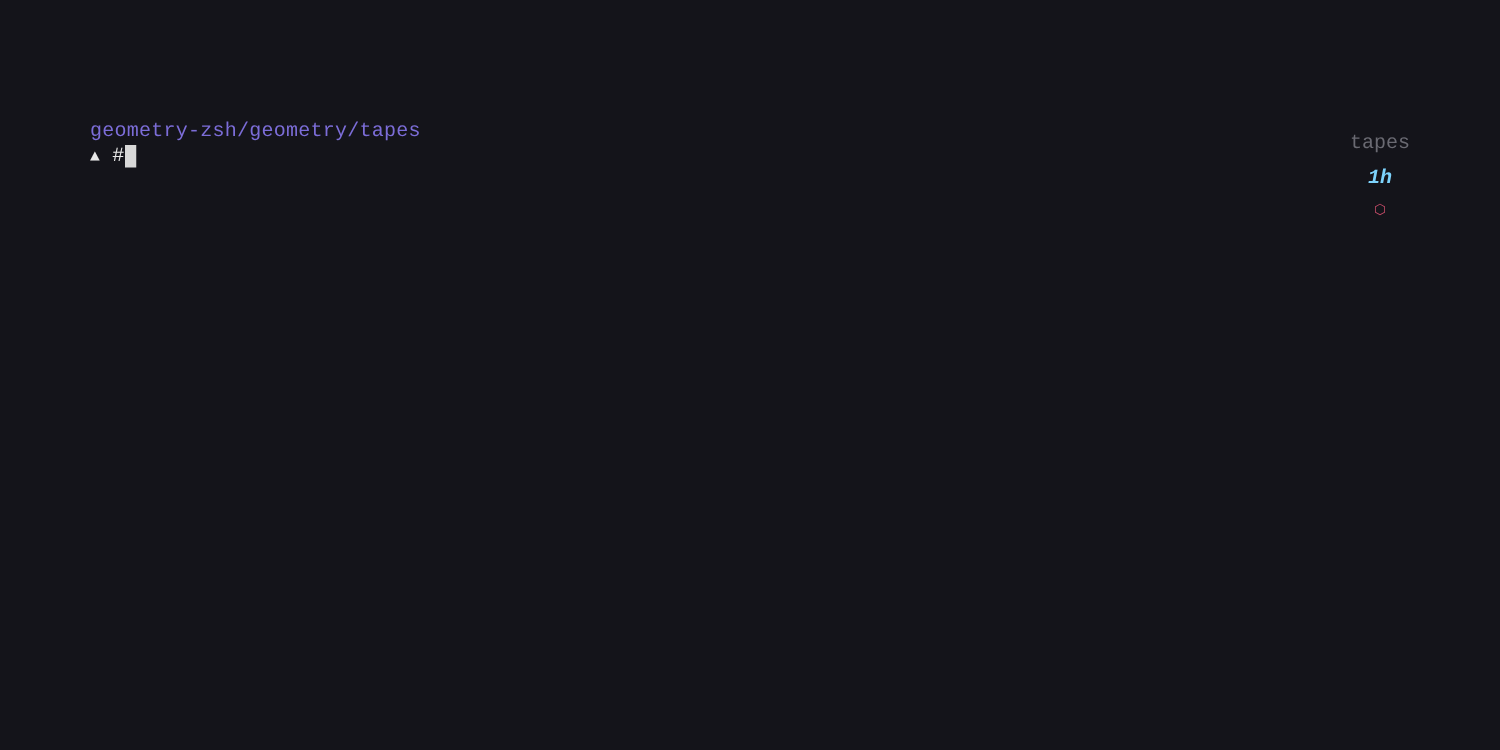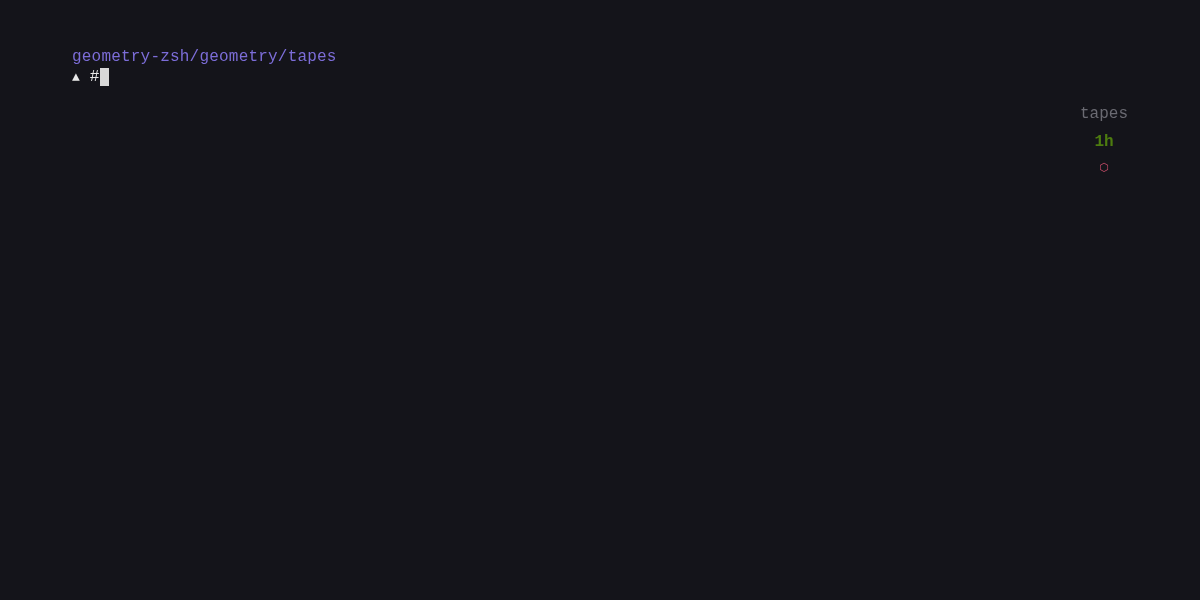--- a/index.html
+++ b/index.html
@@ -10,21 +10,21 @@
     body {
       width: 1200px;
       height: 600px;
       background-color: #14141a;
       font-family: 'Menlo', 'Monaco', 'Consolas', 'Courier New', monospace;
       font-size: 16px;
       overflow: hidden;
       position: relative;
     }
     .terminal {
-      padding: 48px 72px 0 72px;
+      padding: 96px 72px 0 72px;
       width: 100%;
       height: 100%;
       position: relative;
     }
     .path-line {
       color: #7c6dd8;
       font-weight: 400;
       letter-spacing: 0.2px;
       margin-bottom: 2px;
     }
@@ -63,22 +63,23 @@
       display: flex;
       align-items: center;
       gap: 10px;
       flex-direction: column;
     }
     .branch-name {
       color: #6a6a72;
       font-weight: 400;
     }
     .duration {
-      color: #4d7c0f;
+      color: #7dd3fc;
       font-weight: 600;
+      font-style: italic;
     }
     .status-icon {
       color: #c94d6a;
       font-size: 11px;
       display: inline-block;
     }
   </style>
 </head>
 <body>
 

